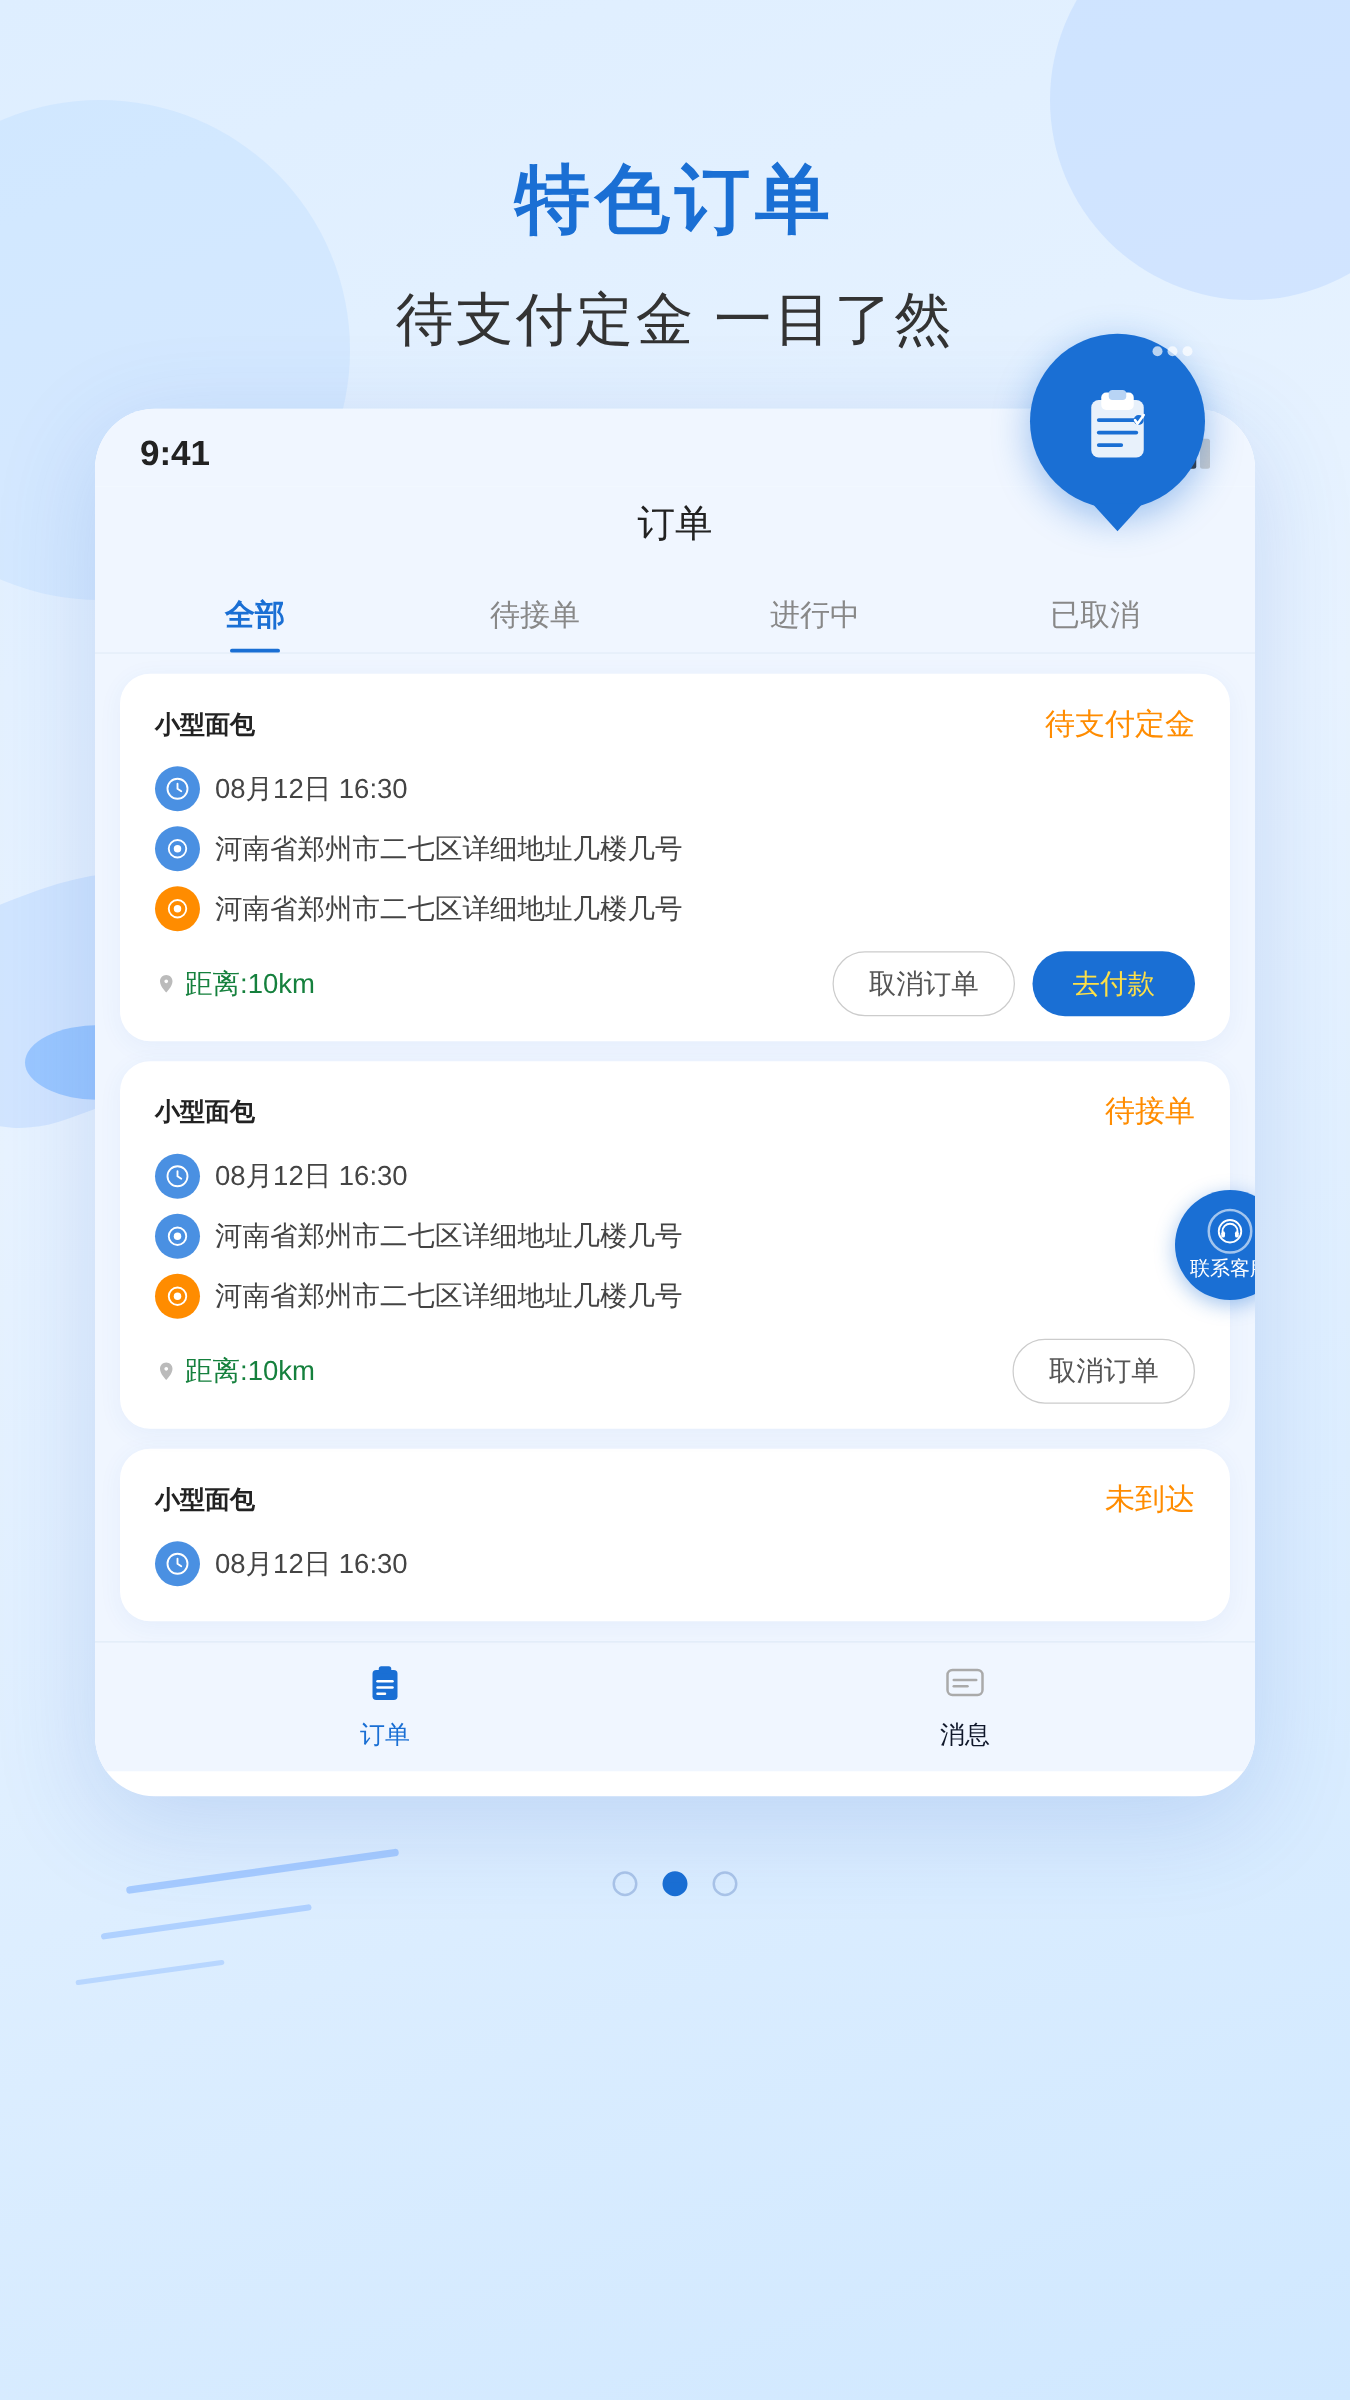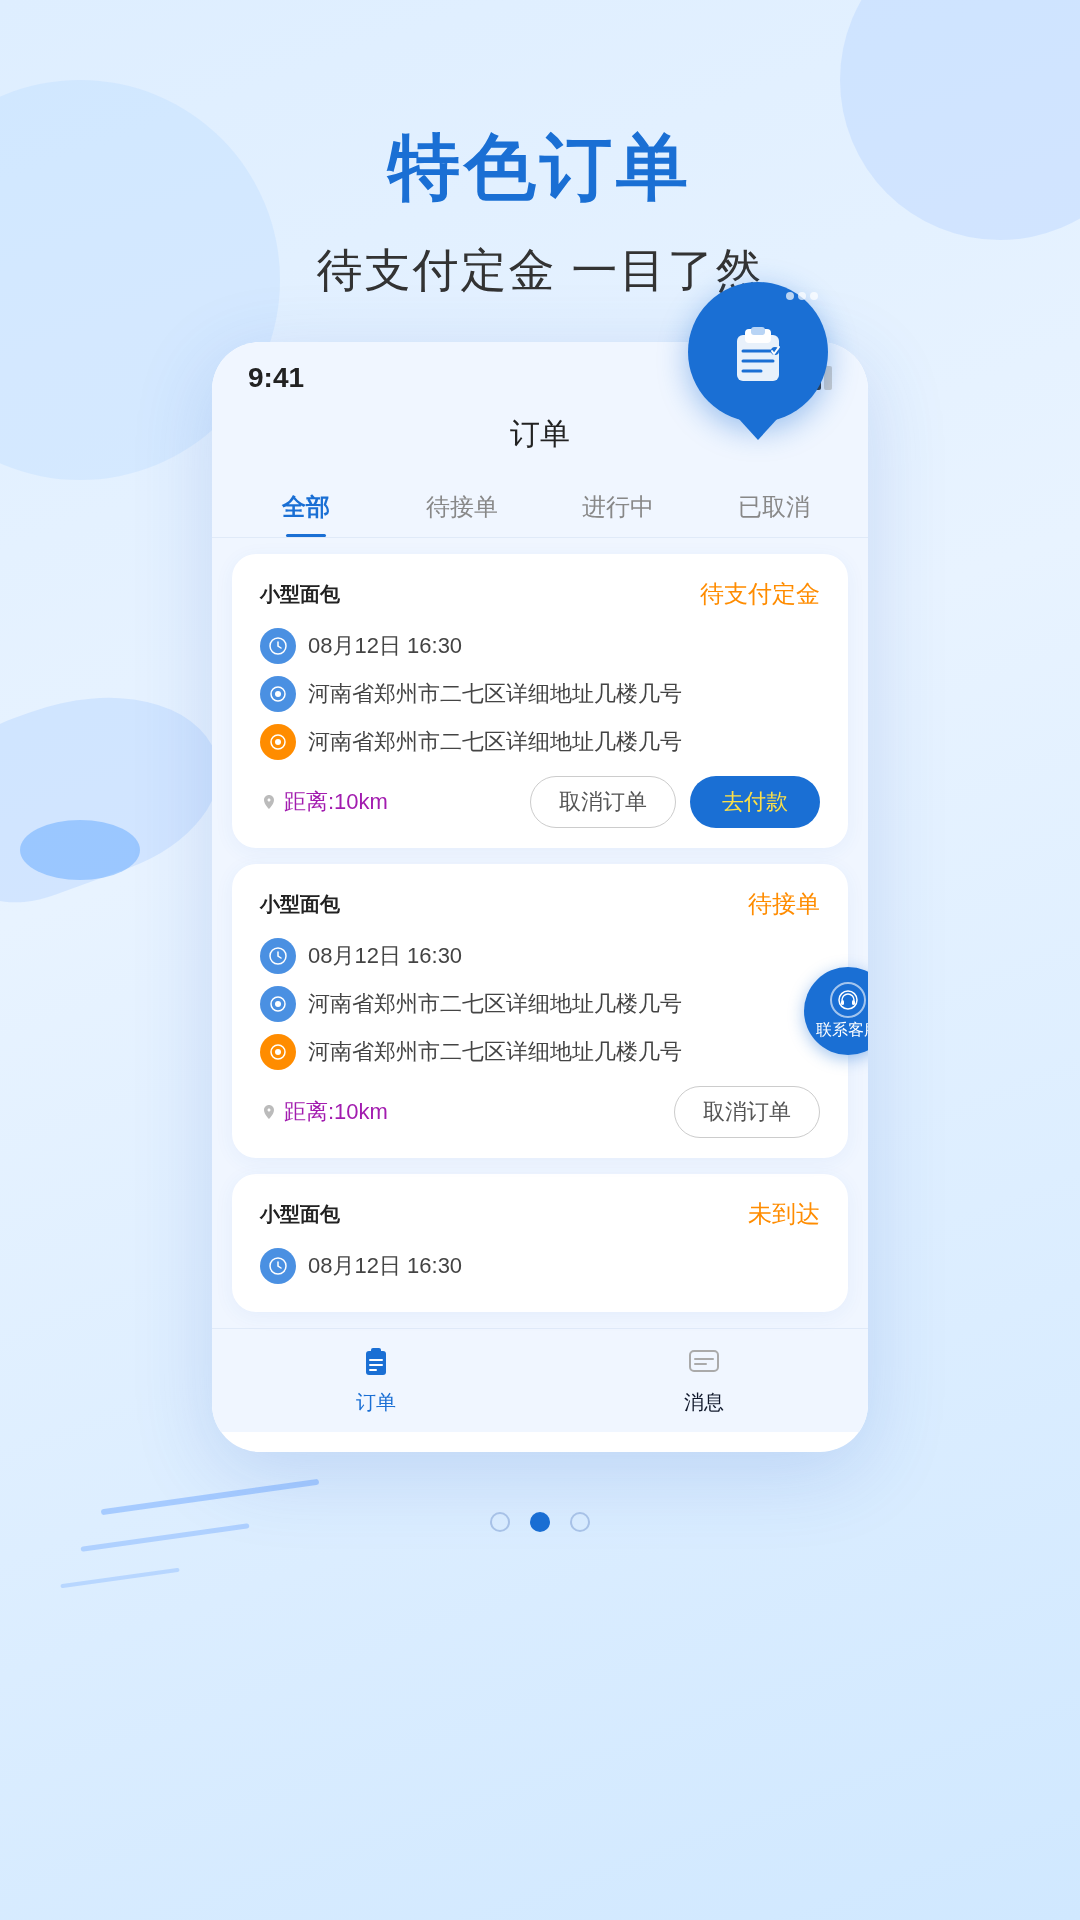--- a/index.html
+++ b/index.html
@@ -84,37 +84,37 @@
 
     
     .header-section {
       text-align: center;
       padding-top: 120px;
       padding-bottom: 40px;
       position: relative;
       z-index: 2;
     }
     .main-title {
-      font-size: 72px;
+      font-size: 60px;
       font-weight: 800;
       color: #1a6fd4;
       letter-spacing: 4px;
       margin-bottom: 24px;
     }
     .sub-title {
       font-size: 46px;
       font-weight: 500;
       color: #333;
       letter-spacing: 2px;
     }
 
     
     .phone-wrapper {
       position: relative;
-      width: 656px;
+      width: 928px;
       margin: 0 auto;
       z-index: 3;
     }
     .phone-mockup {
       background: #fff;
       border-radius: 48px;
       box-shadow: 0 20px 80px rgba(50, 100, 200, 0.18);
       overflow: hidden;
       padding-bottom: 20px;
     }
@@ -255,21 +255,21 @@
     }
 
     .order-card-footer {
       display: flex;
       justify-content: space-between;
       align-items: center;
       margin-top: 16px;
     }
     .distance-text {
       font-size: 22px;
-      color: #a21caf;
+      color: #15803d;
       display: flex;
       align-items: center;
       gap: 6px;
     }
 
     .btn-group {
       display: flex;
       gap: 14px;
     }
     .btn-cancel {

